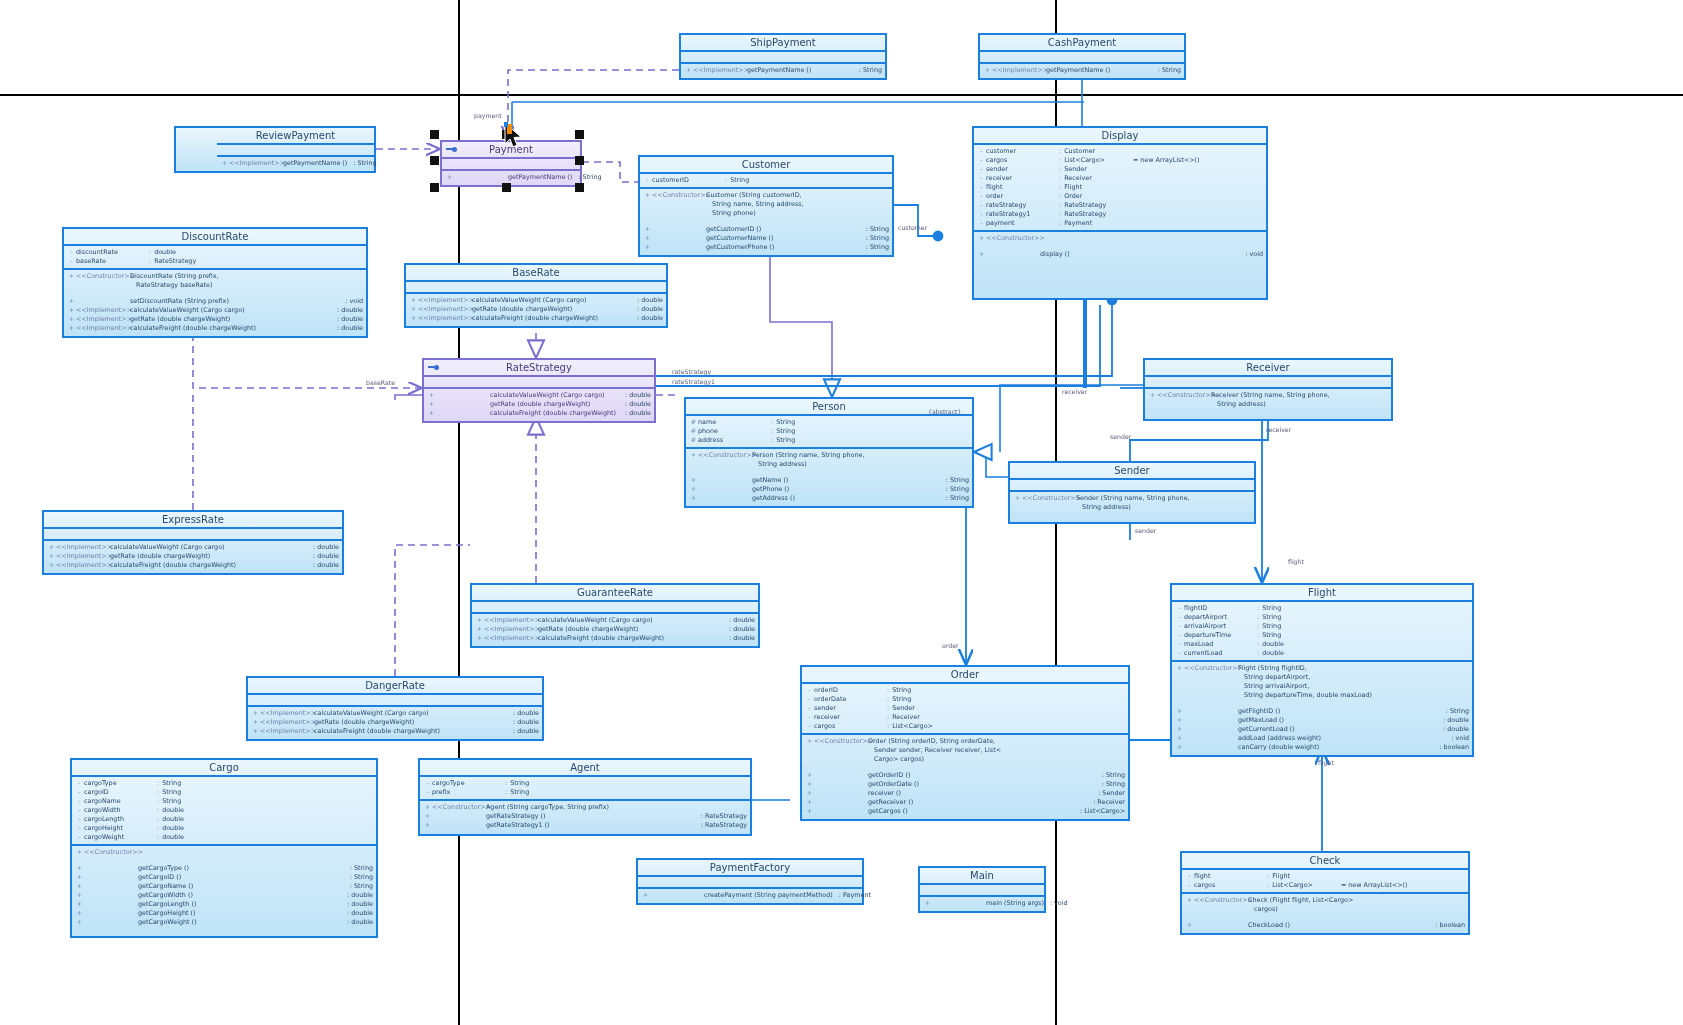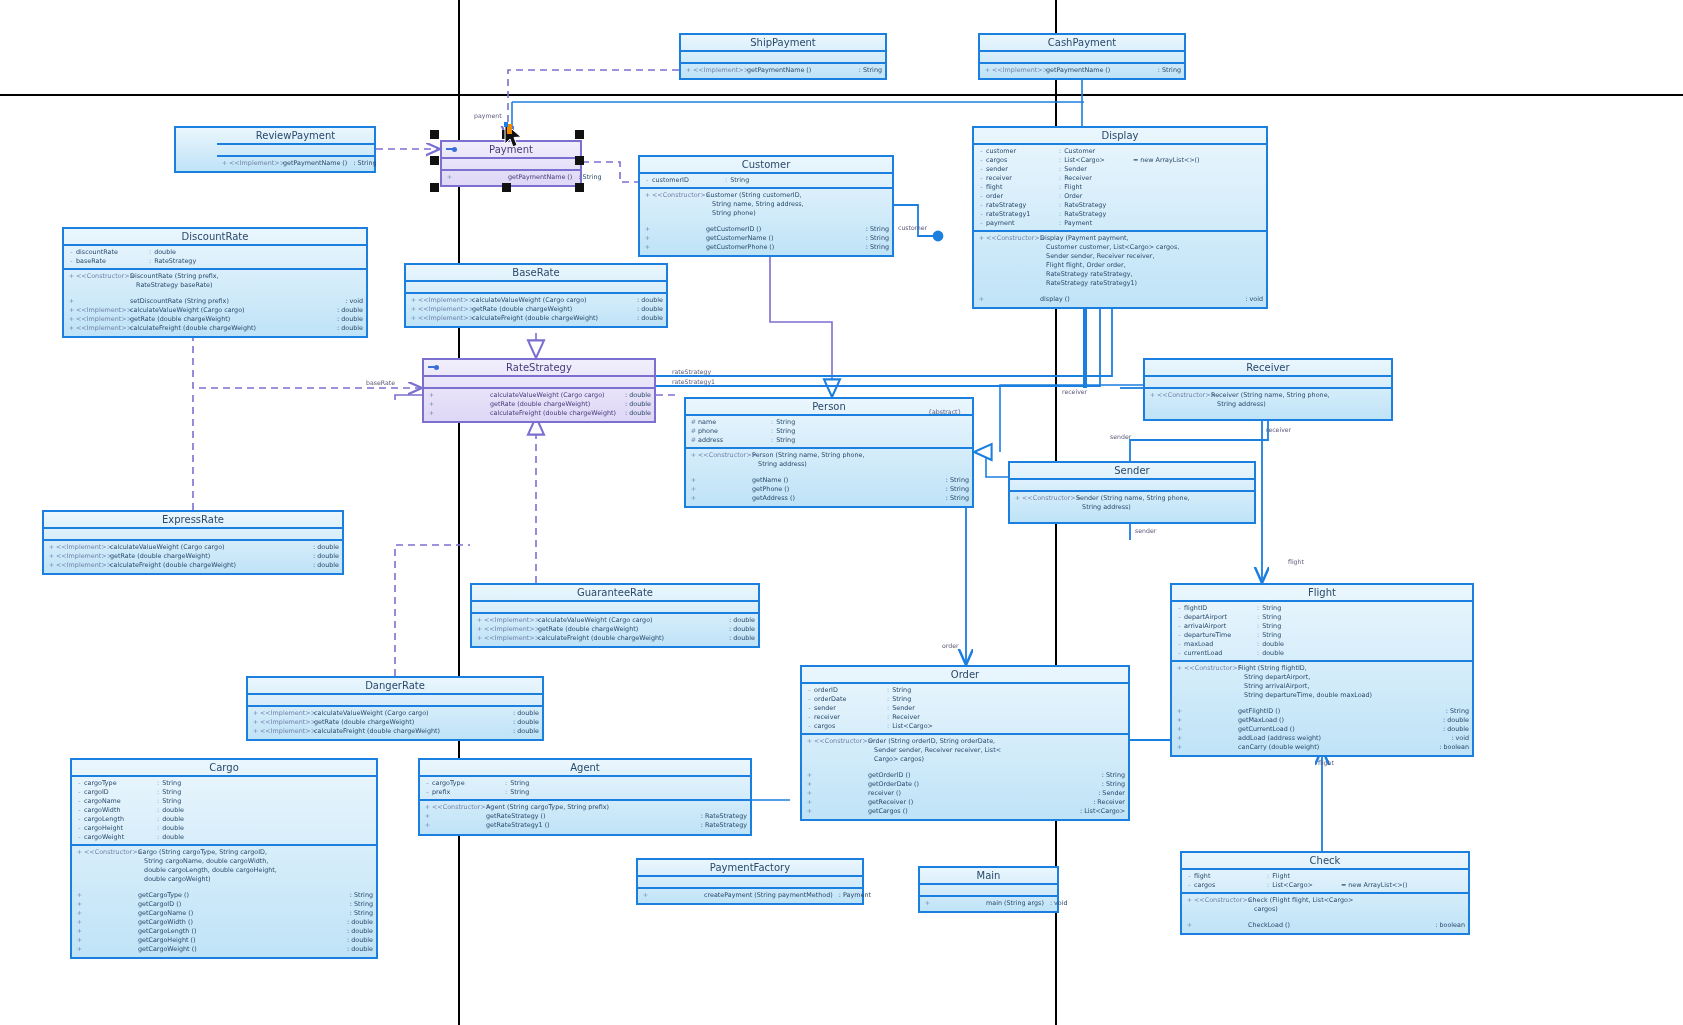--- a/index.html
+++ b/index.html
@@ -246,26 +246,21 @@
           <div class="row"><span class="vis">-</span><span class="nm" style="width:70px">cargos</span><span class="sep">:</span><span class="nm">List&lt;Cargo&gt;</span><span class="nm" style="margin-left:28px">= new ArrayList&lt;&gt;()</span></div>
           <div class="row"><span class="vis">-</span><span class="nm" style="width:70px">sender</span><span class="sep">:</span><span class="nm">Sender</span></div>
           <div class="row"><span class="vis">-</span><span class="nm" style="width:70px">receiver</span><span class="sep">:</span><span class="nm">Receiver</span></div>
           <div class="row"><span class="vis">-</span><span class="nm" style="width:70px">flight</span><span class="sep">:</span><span class="nm">Flight</span></div>
           <div class="row"><span class="vis">-</span><span class="nm" style="width:70px">order</span><span class="sep">:</span><span class="nm">Order</span></div>
           <div class="row"><span class="vis">-</span><span class="nm" style="width:70px">rateStrategy</span><span class="sep">:</span><span class="nm">RateStrategy</span></div>
           <div class="row"><span class="vis">-</span><span class="nm" style="width:70px">rateStrategy1</span><span class="sep">:</span><span class="nm">RateStrategy</span></div>
           <div class="row"><span class="vis">-</span><span class="nm" style="width:70px">payment</span><span class="sep">:</span><span class="nm">Payment</span></div>
         </div>
         <div class="ops">
-          <div class="row multi"><span class="vis">+</span><span class="stereo">&lt;&lt;Constructor&gt;&gt;</span><span class="sig">Display (Payment payment,
-   Customer customer, List&lt;Cargo&gt; cargos,
-   Sender sender, Receiver receiver,
-   Flight flight, Order order,
-   RateStrategy rateStrategy,
-   RateStrategy rateStrategy1)</span><span class="ty"></span></div>
+          <div class="row multi"><span class="vis">+</span><span class="stereo">&lt;&lt;Constructor&gt;&gt;</span><span class="ty"></span></div>
           <div class="spacer"></div>
           <div class="row"><span class="vis">+</span><span class="stereo"></span><span class="sig">display ()</span><span class="ty">: void</span></div>
         </div>
       </div>
       <div class="uml" style="left: 62px; top: 227px; width: 306px; min-height: 95px;">
         <div class="title">DiscountRate</div>
         <div class="attrs">
           <div class="row"><span class="vis">-</span><span class="nm" style="width:70px">discountRate</span><span class="sep">:</span><span class="nm">double</span></div>
           <div class="row"><span class="vis">-</span><span class="nm" style="width:70px">baseRate</span><span class="sep">:</span><span class="nm">RateStrategy</span></div>
         </div>
@@ -410,24 +405,21 @@
         <div class="attrs">
           <div class="row"><span class="vis">-</span><span class="nm" style="width:70px">cargoType</span><span class="sep">:</span><span class="nm">String</span></div>
           <div class="row"><span class="vis">-</span><span class="nm" style="width:70px">cargoID</span><span class="sep">:</span><span class="nm">String</span></div>
           <div class="row"><span class="vis">-</span><span class="nm" style="width:70px">cargoName</span><span class="sep">:</span><span class="nm">String</span></div>
           <div class="row"><span class="vis">-</span><span class="nm" style="width:70px">cargoWidth</span><span class="sep">:</span><span class="nm">double</span></div>
           <div class="row"><span class="vis">-</span><span class="nm" style="width:70px">cargoLength</span><span class="sep">:</span><span class="nm">double</span></div>
           <div class="row"><span class="vis">-</span><span class="nm" style="width:70px">cargoHeight</span><span class="sep">:</span><span class="nm">double</span></div>
           <div class="row"><span class="vis">-</span><span class="nm" style="width:70px">cargoWeight</span><span class="sep">:</span><span class="nm">double</span></div>
         </div>
         <div class="ops">
-          <div class="row multi"><span class="vis">+</span><span class="stereo">&lt;&lt;Constructor&gt;&gt;</span><span class="sig">Cargo (String cargoType, String cargoID,
-   String cargoName, double cargoWidth,
-   double cargoLength, double cargoHeight,
-   double cargoWeight)</span><span class="ty"></span></div>
+          <div class="row multi"><span class="vis">+</span><span class="stereo">&lt;&lt;Constructor&gt;&gt;</span><span class="ty"></span></div>
           <div class="spacer"></div>
           <div class="row"><span class="vis">+</span><span class="stereo"></span><span class="sig">getCargoType ()</span><span class="ty">: String</span></div>
           <div class="row"><span class="vis">+</span><span class="stereo"></span><span class="sig">getCargoID ()</span><span class="ty">: String</span></div>
           <div class="row"><span class="vis">+</span><span class="stereo"></span><span class="sig">getCargoName ()</span><span class="ty">: String</span></div>
           <div class="row"><span class="vis">+</span><span class="stereo"></span><span class="sig">getCargoWidth ()</span><span class="ty">: double</span></div>
           <div class="row"><span class="vis">+</span><span class="stereo"></span><span class="sig">getCargoLength ()</span><span class="ty">: double</span></div>
           <div class="row"><span class="vis">+</span><span class="stereo"></span><span class="sig">getCargoHeight ()</span><span class="ty">: double</span></div>
           <div class="row"><span class="vis">+</span><span class="stereo"></span><span class="sig">getCargoWeight ()</span><span class="ty">: double</span></div>
         </div>
       </div>
@@ -443,21 +435,21 @@
           <div class="row"><span class="vis">+</span><span class="stereo"></span><span class="sig">getRateStrategy1 ()</span><span class="ty">: RateStrategy</span></div>
         </div>
       </div>
       <div class="uml" style="left: 636px; top: 858px; width: 228px; min-height: 44px;">
         <div class="title">PaymentFactory</div>
         <div class="attrs"></div>
         <div class="ops">
           <div class="row"><span class="vis">+</span><span class="stereo"></span><span class="sig">createPayment (String paymentMethod)</span><span class="ty">: Payment</span></div>
         </div>
       </div>
-      <div class="uml" style="left: 918px; top: 866px; width: 141px; min-height: 44px;">
+      <div class="uml" style="left: 918px; top: 866px; width: 128px; min-height: 44px;">
         <div class="title">Main</div>
         <div class="attrs"></div>
         <div class="ops">
           <div class="row"><span class="vis">+</span><span class="stereo"></span><span class="sig">main (String args)</span><span class="ty">: void</span></div>
         </div>
       </div>
       <div class="uml" style="left: 1180px; top: 851px; width: 290px; min-height: 72px;">
         <div class="title">Check</div>
         <div class="attrs">
           <div class="row"><span class="vis">-</span><span class="nm" style="width:70px">flight</span><span class="sep">:</span><span class="nm">Flight</span></div>

